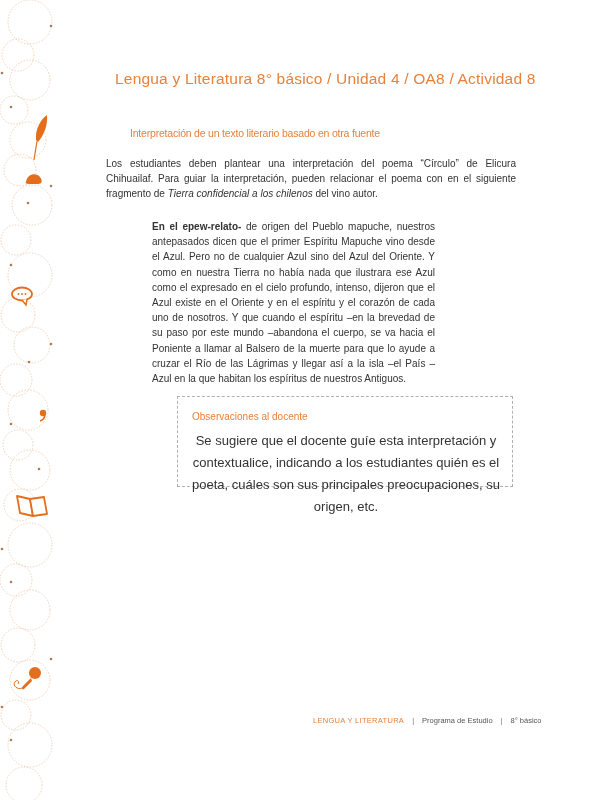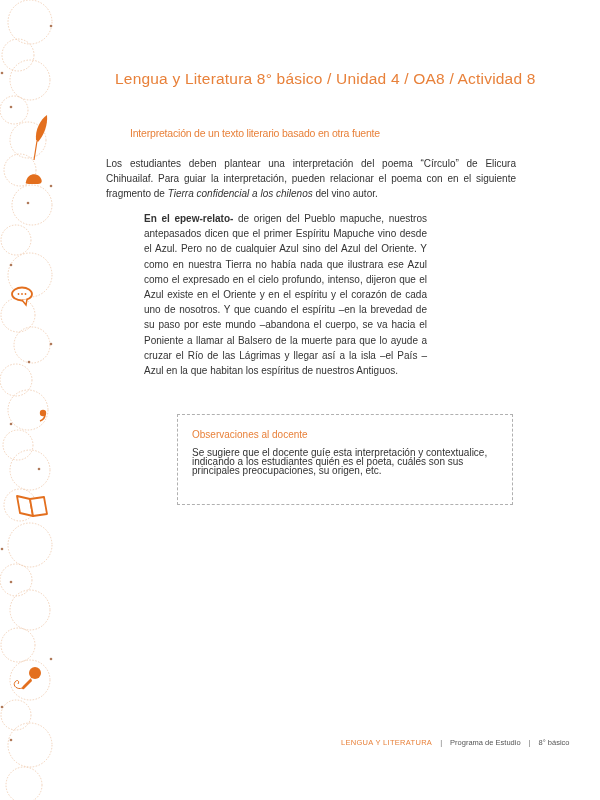--- a/index.html
+++ b/index.html
@@ -63,52 +63,52 @@
       line-height: 15.2px;
       color: #333333;
       text-align: justify;
     }
     .quote strong {
       font-weight: bold;
     }
     .obs-box {
       position: absolute;
       left: 177px;
-      top: 414px;
+      top: 396px;
       width: 336px;
       height: 91px;
       border: 1px dashed #b0b0b0;
       box-sizing: border-box;
       text-decoration: underline;
     }
     .obs-title {
       position: absolute;
       left: 14px;
       top: 14px;
       font-size: 10px;
       color: #e8813a;
       white-space: nowrap;
     }
     .obs-text {
       position: absolute;
       left: 14px;
       top: 33px;
       width: 308px;
-      font-size: 10px;
-      line-height: 9px;
+      font-size: 13px;
+      line-height: 22px;
       color: #333333;
+      text-align: center;
     }
     .footer {
       position: absolute;
       left: 313px;
-      top: 738px;
+      top: 716px;
       font-size: 7.5px;
       color: #555555;
       white-space: nowrap;
-      margin-left: 28px;
     }
     .footer .brand {
       color: #e8813a;
       letter-spacing: 0.3px;
     }
     .footer .sep {
       margin: 0 8px;
       color: #777777;
     }
   </style>
@@ -195,21 +195,21 @@
 </svg>
 
 <div class="page-title">Lengua y Literatura 8° básico / Unidad 4 / OA8 / Actividad 8</div>
 
 <div class="section-heading">Interpretación de un texto literario basado en otra fuente</div>
 
 <p class="intro" style="margin:0;">
   <span>Los estudiantes deben plantear una interpretación del poema “Círculo” de Elicura Chihuailaf. Para guiar la interpretación, pueden relacionar el poema con en el siguiente fragmento de </span><em>Tierra confidencial a los chilenos</em><span> del vino autor.</span>
 </p>
 
-<p class="quote" style="margin:0;">
+<p class="quote" style="margin:8px;">
   <strong>En el epew-relato-</strong><span> de origen del Pueblo mapuche, nuestros antepasados dicen que el primer Espíritu Mapuche vino desde el Azul. Pero no de cualquier Azul sino del Azul del Oriente. Y como en nuestra Tierra no había nada que ilustrara ese Azul como el expresado en el cielo profundo, intenso, dijeron que el Azul existe en el Oriente y en el espíritu y el corazón de cada uno de nosotros. Y que cuando el espíritu –en la brevedad de su paso por este mundo –abandona el cuerpo, se va hacia el Poniente a llamar al Balsero de la muerte para que lo ayude a cruzar el Río de las Lágrimas y llegar así a la isla –el País –Azul en la que habitan los espíritus de nuestros Antiguos.</span>
 </p>
 
 <div class="obs-box">
   <div class="obs-title">Observaciones al docente</div>
   <div class="obs-text">Se sugiere que el docente guíe esta interpretación y contextualice, indicando a los estudiantes quién es el poeta, cuáles son sus principales preocupaciones, su origen, etc.</div>
 </div>
 
 <div class="footer">
   <span class="brand">LENGUA Y LITERATURA</span><span class="sep">|</span><span>Programa de Estudio</span><span class="sep">|</span><span>8° básico</span>

